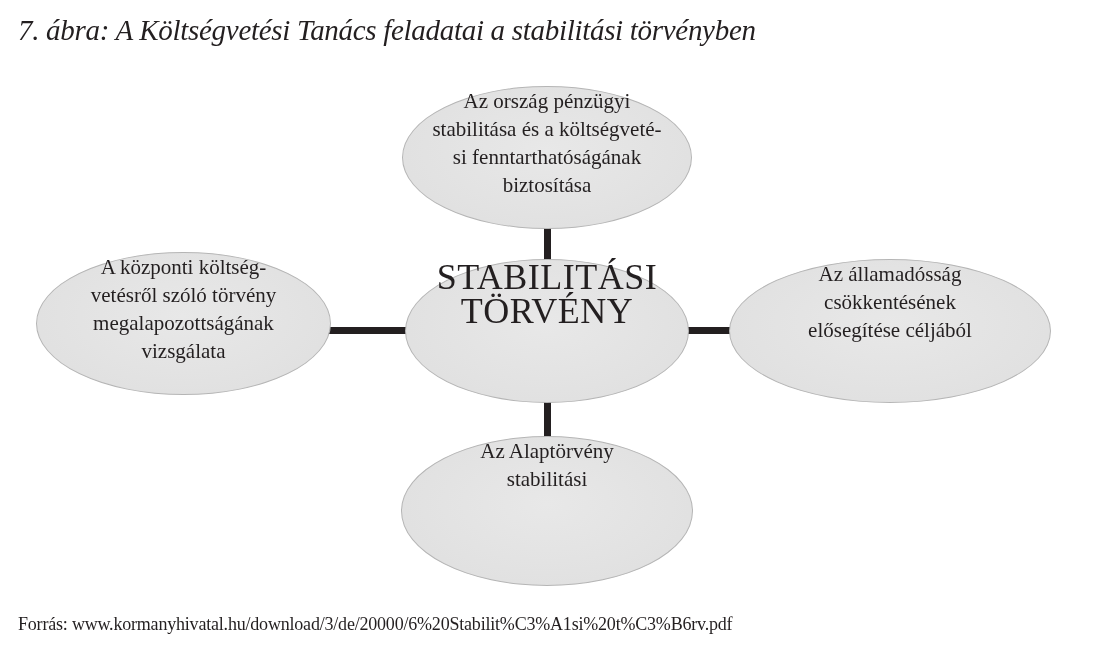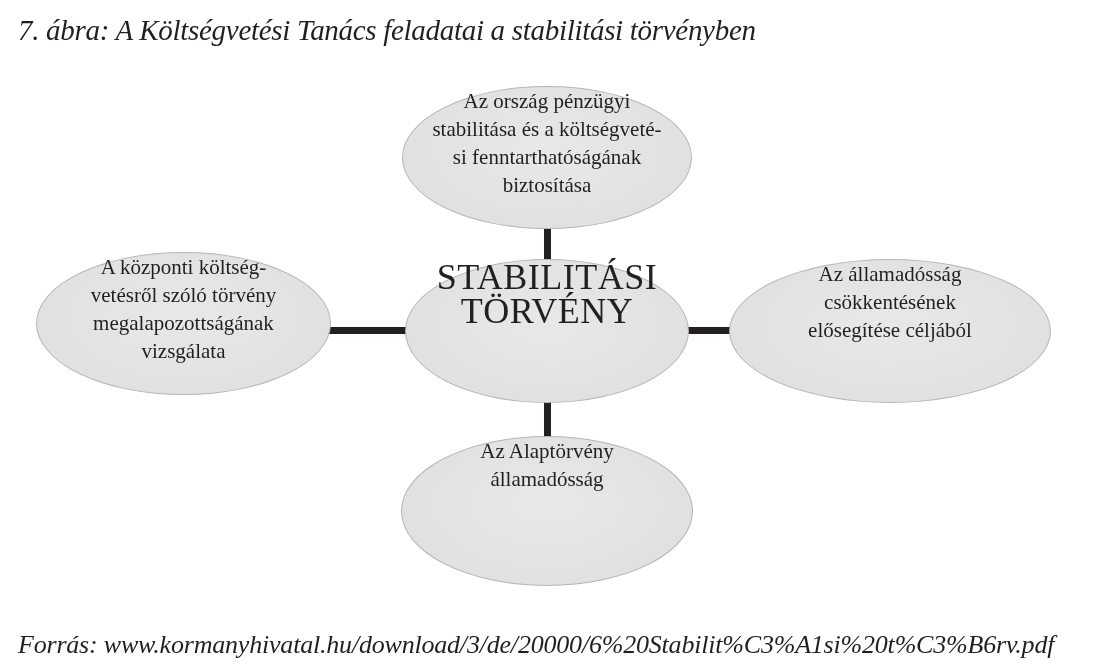--- a/index.html
+++ b/index.html
@@ -1,21 +1,21 @@
 <!DOCTYPE html>
 <html><head>
 <meta charset="utf-8">
 <style>
   html, body { margin: 0; padding: 0; background: #ffffff; }
   body { width: 1102px; height: 669px; position: relative; overflow: hidden;
          font-family: "Liberation Serif", "DejaVu Serif", serif; color: #231f20; }
   .caption { position: absolute; left: 18px; top: 14px; font-size: 29px; font-style: italic;
              letter-spacing: -0.3px; white-space: nowrap; }
-  .source { position: absolute; left: 18px; top: 614px; font-size: 26px; font-style: italic;
-            letter-spacing: -0.2px; white-space: nowrap; margin-top: 16px; }
+  .source { position: absolute; left: 18px; top: 614px; font-size: 18px; 
+            letter-spacing: -0.2px; white-space: nowrap; }
   .connector { position: absolute; background: #231f20; }
   .node { position: absolute; box-sizing: border-box; border-radius: 50%;
           background: radial-gradient(ellipse at 50% 45%, #e8e8e8 0%, #dedede 100%);
           border: 1.5px solid #b5b5b5;
           display: flex; align-items: flex-start; justify-content: center; text-align: center; }
   .node-text { font-size: 21px; line-height: 28px; white-space: pre-line; color: #231f20; }
   .node-center .node-text { font-size: 36px; line-height: 34px; font-weight: normal; letter-spacing: 0.5px; }
 </style>
 </head>
 <body>
@@ -49,17 +49,17 @@
   </div>
 
   <div class="node node-right" style="left:729px; top:259px; width:322px; height:144px;">
     <div class="node-text">Az államadósság
 csökkentésének
 elősegítése céljából</div>
   </div>
 
   <div class="node node-bottom" style="left:401px; top:436px; width:292px; height:150px;">
     <div class="node-text">Az Alaptörvény
-államadósság</div>
+stabilitási</div>
   </div>
 </div>
 
 <div class="source">Forrás: www.kormanyhivatal.hu/download/3/de/20000/6%20Stabilit%C3%A1si%20t%C3%B6rv.pdf</div>
 
 </body></html>

